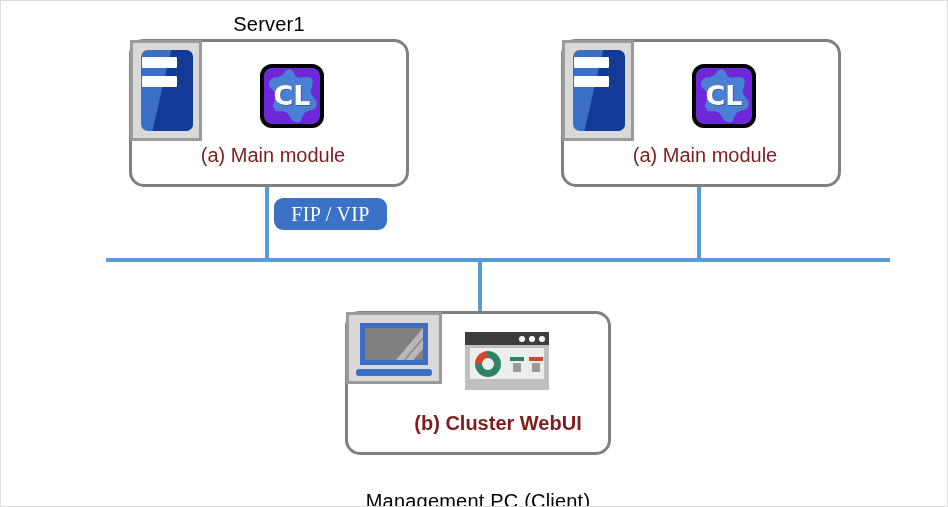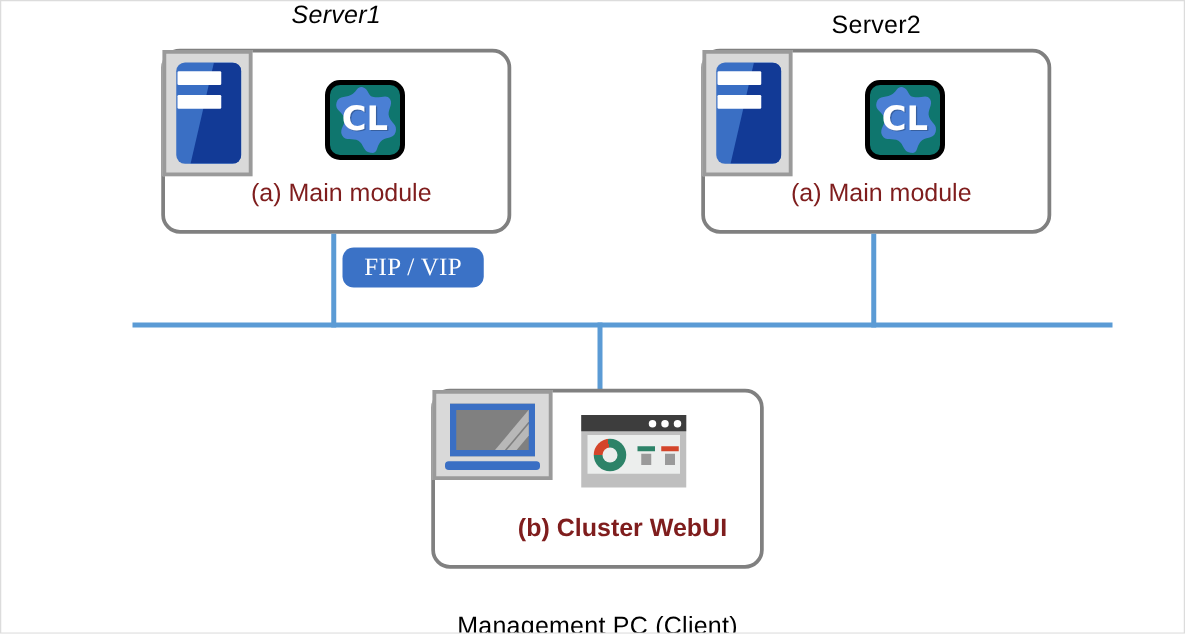--- a/index.html
+++ b/index.html
@@ -103,21 +103,21 @@
   }
   .server-icon .bar1 { top: 14px; }
   .server-icon .bar2 { top: 33px; }
 
   
   .cl-logo {
     position: absolute;
     width: 64px;
     height: 64px;
     border-radius: 12px;
-    background: #0f766e;
+    background: #6d28d9;
     border: 4px solid #000000;
     box-sizing: border-box;
     overflow: hidden;
   }
   .cl-logo .splash { position: absolute; inset: 0; }
   .cl-logo .cl-text {
     position: absolute;
     inset: 0;
     display: flex;
     align-items: center;
@@ -246,21 +246,21 @@
   .webui-icon .w1 { left: 40px; top: 9px; }
   .webui-icon .w1 .cap { background: #2d8368; }
   .webui-icon .w2 { left: 59px; top: 9px; }
   .webui-icon .w2 .cap { background: #d4452a; }
 </style>
 </head>
 <body>
 
 <div id="canvas">
 
-  <div class="node-label" style="left:128px; top:0; width:280px;font-style:italic;">Server1</div>
+  <div class="node-label" style="left:128px; top:12px; width:280px;">Server1</div>
 
   <div class="box" style="left:128px; top:38px; width:280px; height:148px;">
 
     <div class="server-icon" style="left:-2px; top:-2px;">
       <div class="chassis">
         <div class="dark"></div>
       </div>
       <div class="bar bar1"></div>
       <div class="bar bar2"></div>
     </div>
@@ -271,21 +271,20 @@
                  C56 35 62 36 60 43 C58 50 50 47 46 52 C42 57 44 63 37 62
                  C30 61 31 54 26 51 C21 48 14 52 11 46 C8 40 15 36 13 30
                  C11 24 4 23 6 16 C8 9 16 12 21 8 C25 5 25 1 30 2 Z" fill="#4a7fd4"></path>
       </svg>
       <div class="cl-text">CL</div>
     </div>
 
     <div class="inner-label" style="left:0; top:102px; width:274px; text-align:center; padding-left:8px; box-sizing:border-box;">(a) Main module</div>
   </div>
 
-  <div class="node-label" style="left:560px; top:8px; width:280px;">Server2</div>
 
   <div class="box" style="left:560px; top:38px; width:280px; height:148px;">
 
     <div class="server-icon" style="left:-2px; top:-2px;">
       <div class="chassis">
         <div class="dark"></div>
       </div>
       <div class="bar bar1"></div>
       <div class="bar bar2"></div>
     </div>

